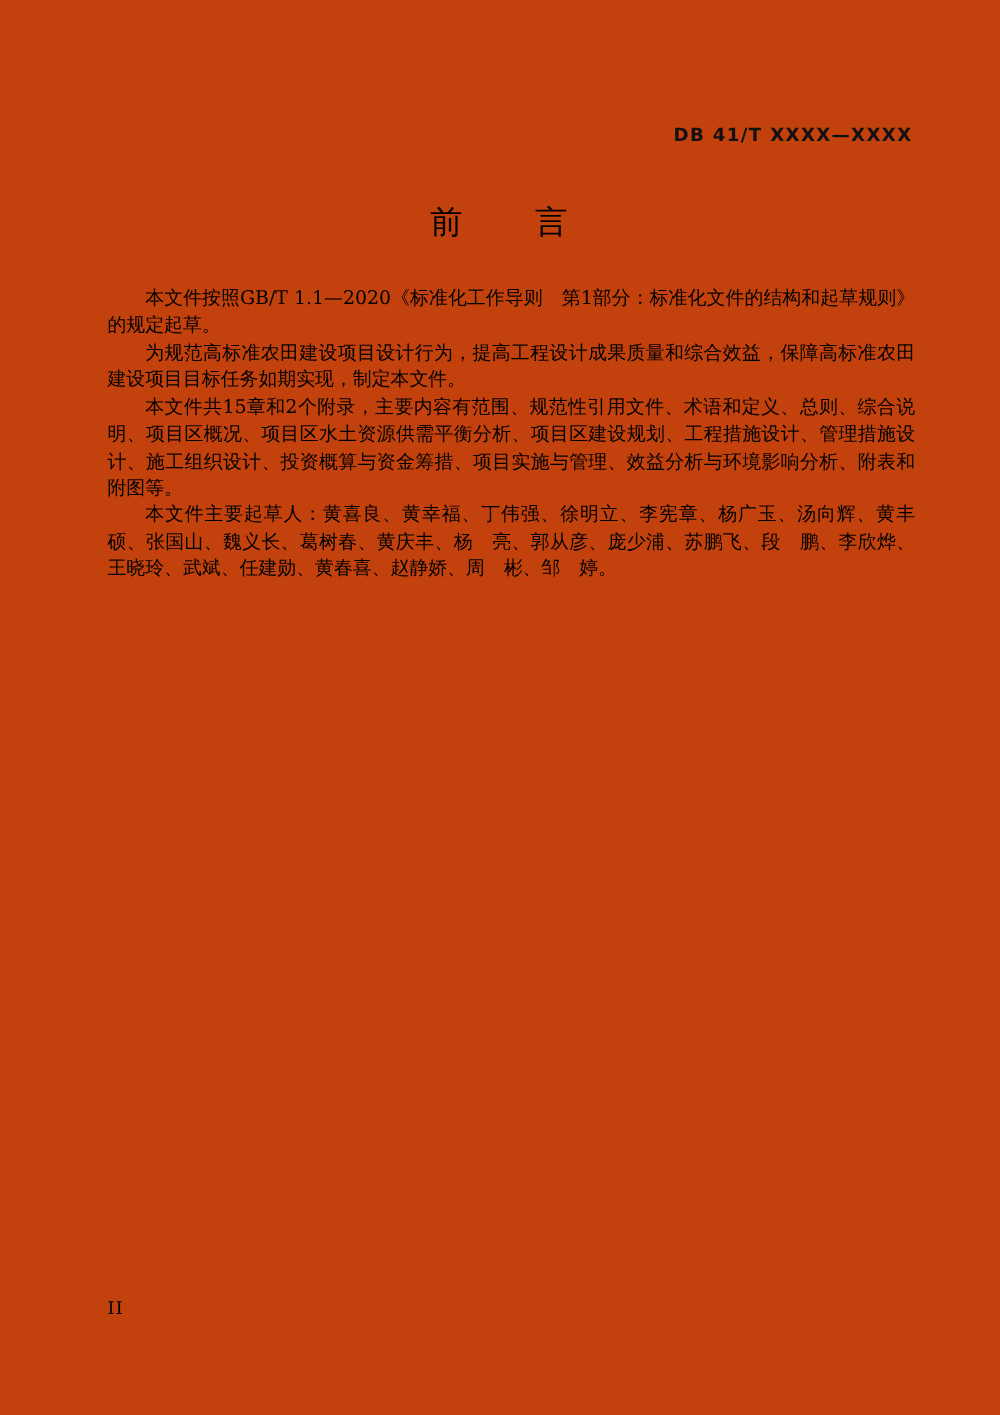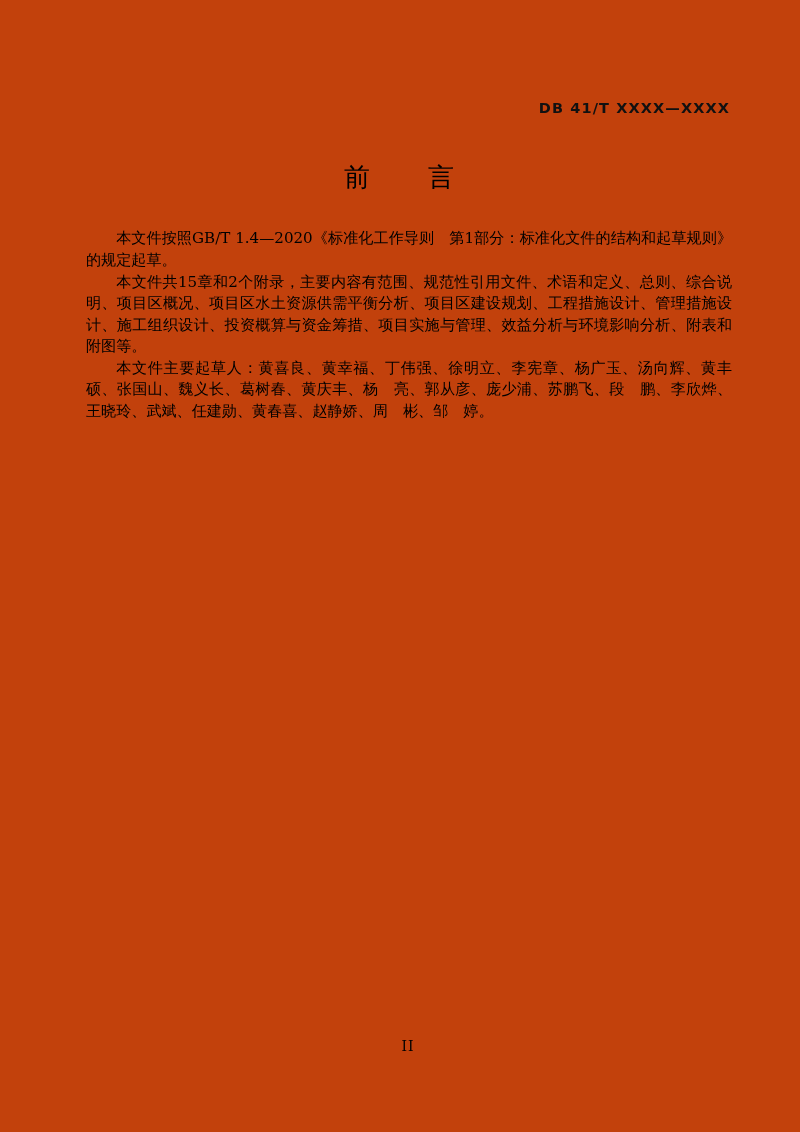--- a/index.html
+++ b/index.html
@@ -73,42 +73,43 @@
     color: #000000;
   }
   .para:last-child { margin-bottom: 0; font-family: Liberation Mono, monospace; }
 
   
   .page-footer {
     position: absolute;
     top: 1036px;
     left: 86px;
     right: 70px;
-    text-align: center;
+    text-align: left;
   }
   .page-footer .folio {
     font-family: "DejaVu Serif", "Liberation Serif", serif;
     font-size: 14px;
     letter-spacing: 1px;
     color: #000000;
   }
 </style>
 </head>
 <body>
 
 <div class="page">
 
   <div class="page-header">
     <span class="std-number">DB 41/T XXXX—XXXX</span>
   </div>
 
   <div class="doc-title">前　　言</div>
 
   <div class="body-block">
-    <p class="para">本文件按照GB/T 1.4—2020《标准化工作导则　第1部分：标准化文件的结构和起草规则》的规定起草。</p>
+    <p class="para">本文件按照GB/T 1.1—2020《标准化工作导则　第1部分：标准化文件的结构和起草规则》的规定起草。</p>
+    <p class="para">为规范高标准农田建设项目设计行为，提高工程设计成果质量和综合效益，保障高标准农田建设项目目标任务如期实现，制定本文件。</p>
     <p class="para">本文件共15章和2个附录，主要内容有范围、规范性引用文件、术语和定义、总则、综合说明、项目区概况、项目区水土资源供需平衡分析、项目区建设规划、工程措施设计、管理措施设计、施工组织设计、投资概算与资金筹措、项目实施与管理、效益分析与环境影响分析、附表和附图等。</p>
     <p class="para">本文件主要起草人：黄喜良、黄幸福、丁伟强、徐明立、李宪章、杨广玉、汤向辉、黄丰硕、张国山、魏义长、葛树春、黄庆丰、杨　亮、郭从彦、庞少浦、苏鹏飞、段　鹏、李欣烨、王晓玲、武斌、任建勋、黄春喜、赵静娇、周　彬、邹　婷。</p>
   </div>
 
   <div class="page-footer">
     <span class="folio">II</span>
   </div>
 
 </div>
 

